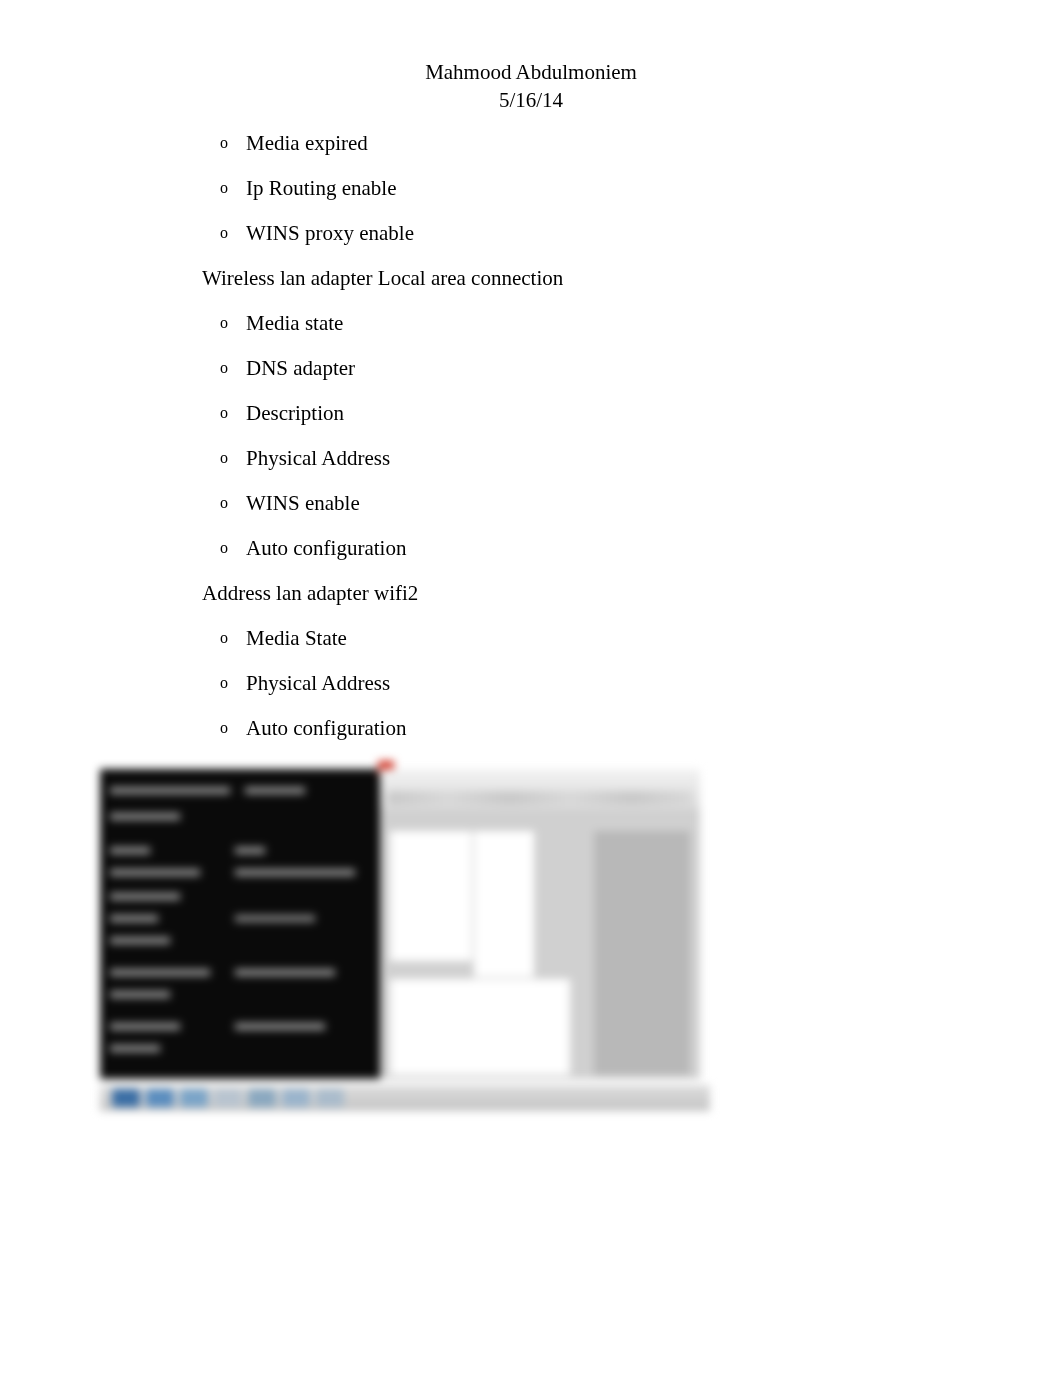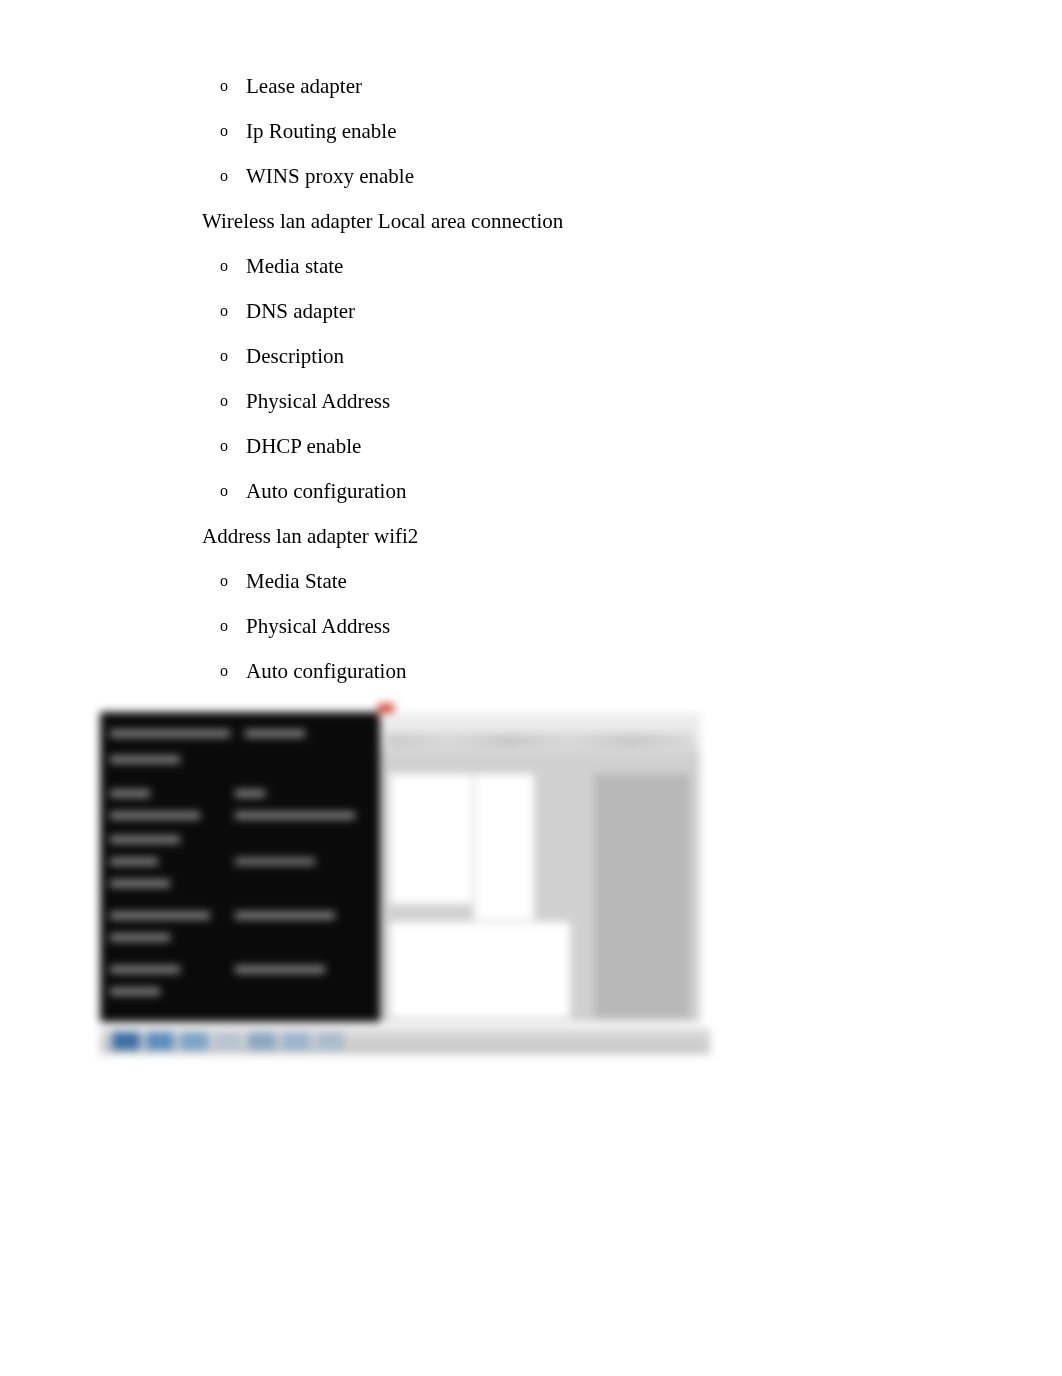--- a/index.html
+++ b/index.html
@@ -164,26 +164,28 @@
       width: 28px;
       background: #a8b8c8;
       border-radius: 2px;
     }
   </style>
 </head>
 <body>
 
 <div class="page">
   <div class="header">
+    <span class="header-line">Mahmood Abdulmoniem</span>
+    <span class="header-line">5/16/14</span>
   </div>
 
   <div class="list-o">
     <div class="list-o-item">
       <span class="o-marker">o</span>
-      <span class="o-text">Lease adapter</span>
+      <span class="o-text">Media expired</span>
     </div>
     <div class="list-o-item">
       <span class="o-marker">o</span>
       <span class="o-text">Ip Routing enable</span>
     </div>
     <div class="list-o-item">
       <span class="o-marker">o</span>
       <span class="o-text">WINS proxy enable</span>
     </div>
   </div>
@@ -206,21 +208,21 @@
     <div class="list-o-item">
       <span class="o-marker">o</span>
       <span class="o-text">Description</span>
     </div>
     <div class="list-o-item">
       <span class="o-marker">o</span>
       <span class="o-text">Physical Address</span>
     </div>
     <div class="list-o-item">
       <span class="o-marker">o</span>
-      <span class="o-text">DHCP enable</span>
+      <span class="o-text">WINS enable</span>
     </div>
     <div class="list-o-item">
       <span class="o-marker">o</span>
       <span class="o-text">Auto configuration</span>
     </div>
   </div>
 
   <div class="list-bullet">
     <div class="list-bullet-item">
       <span class="bullet-marker"></span>

